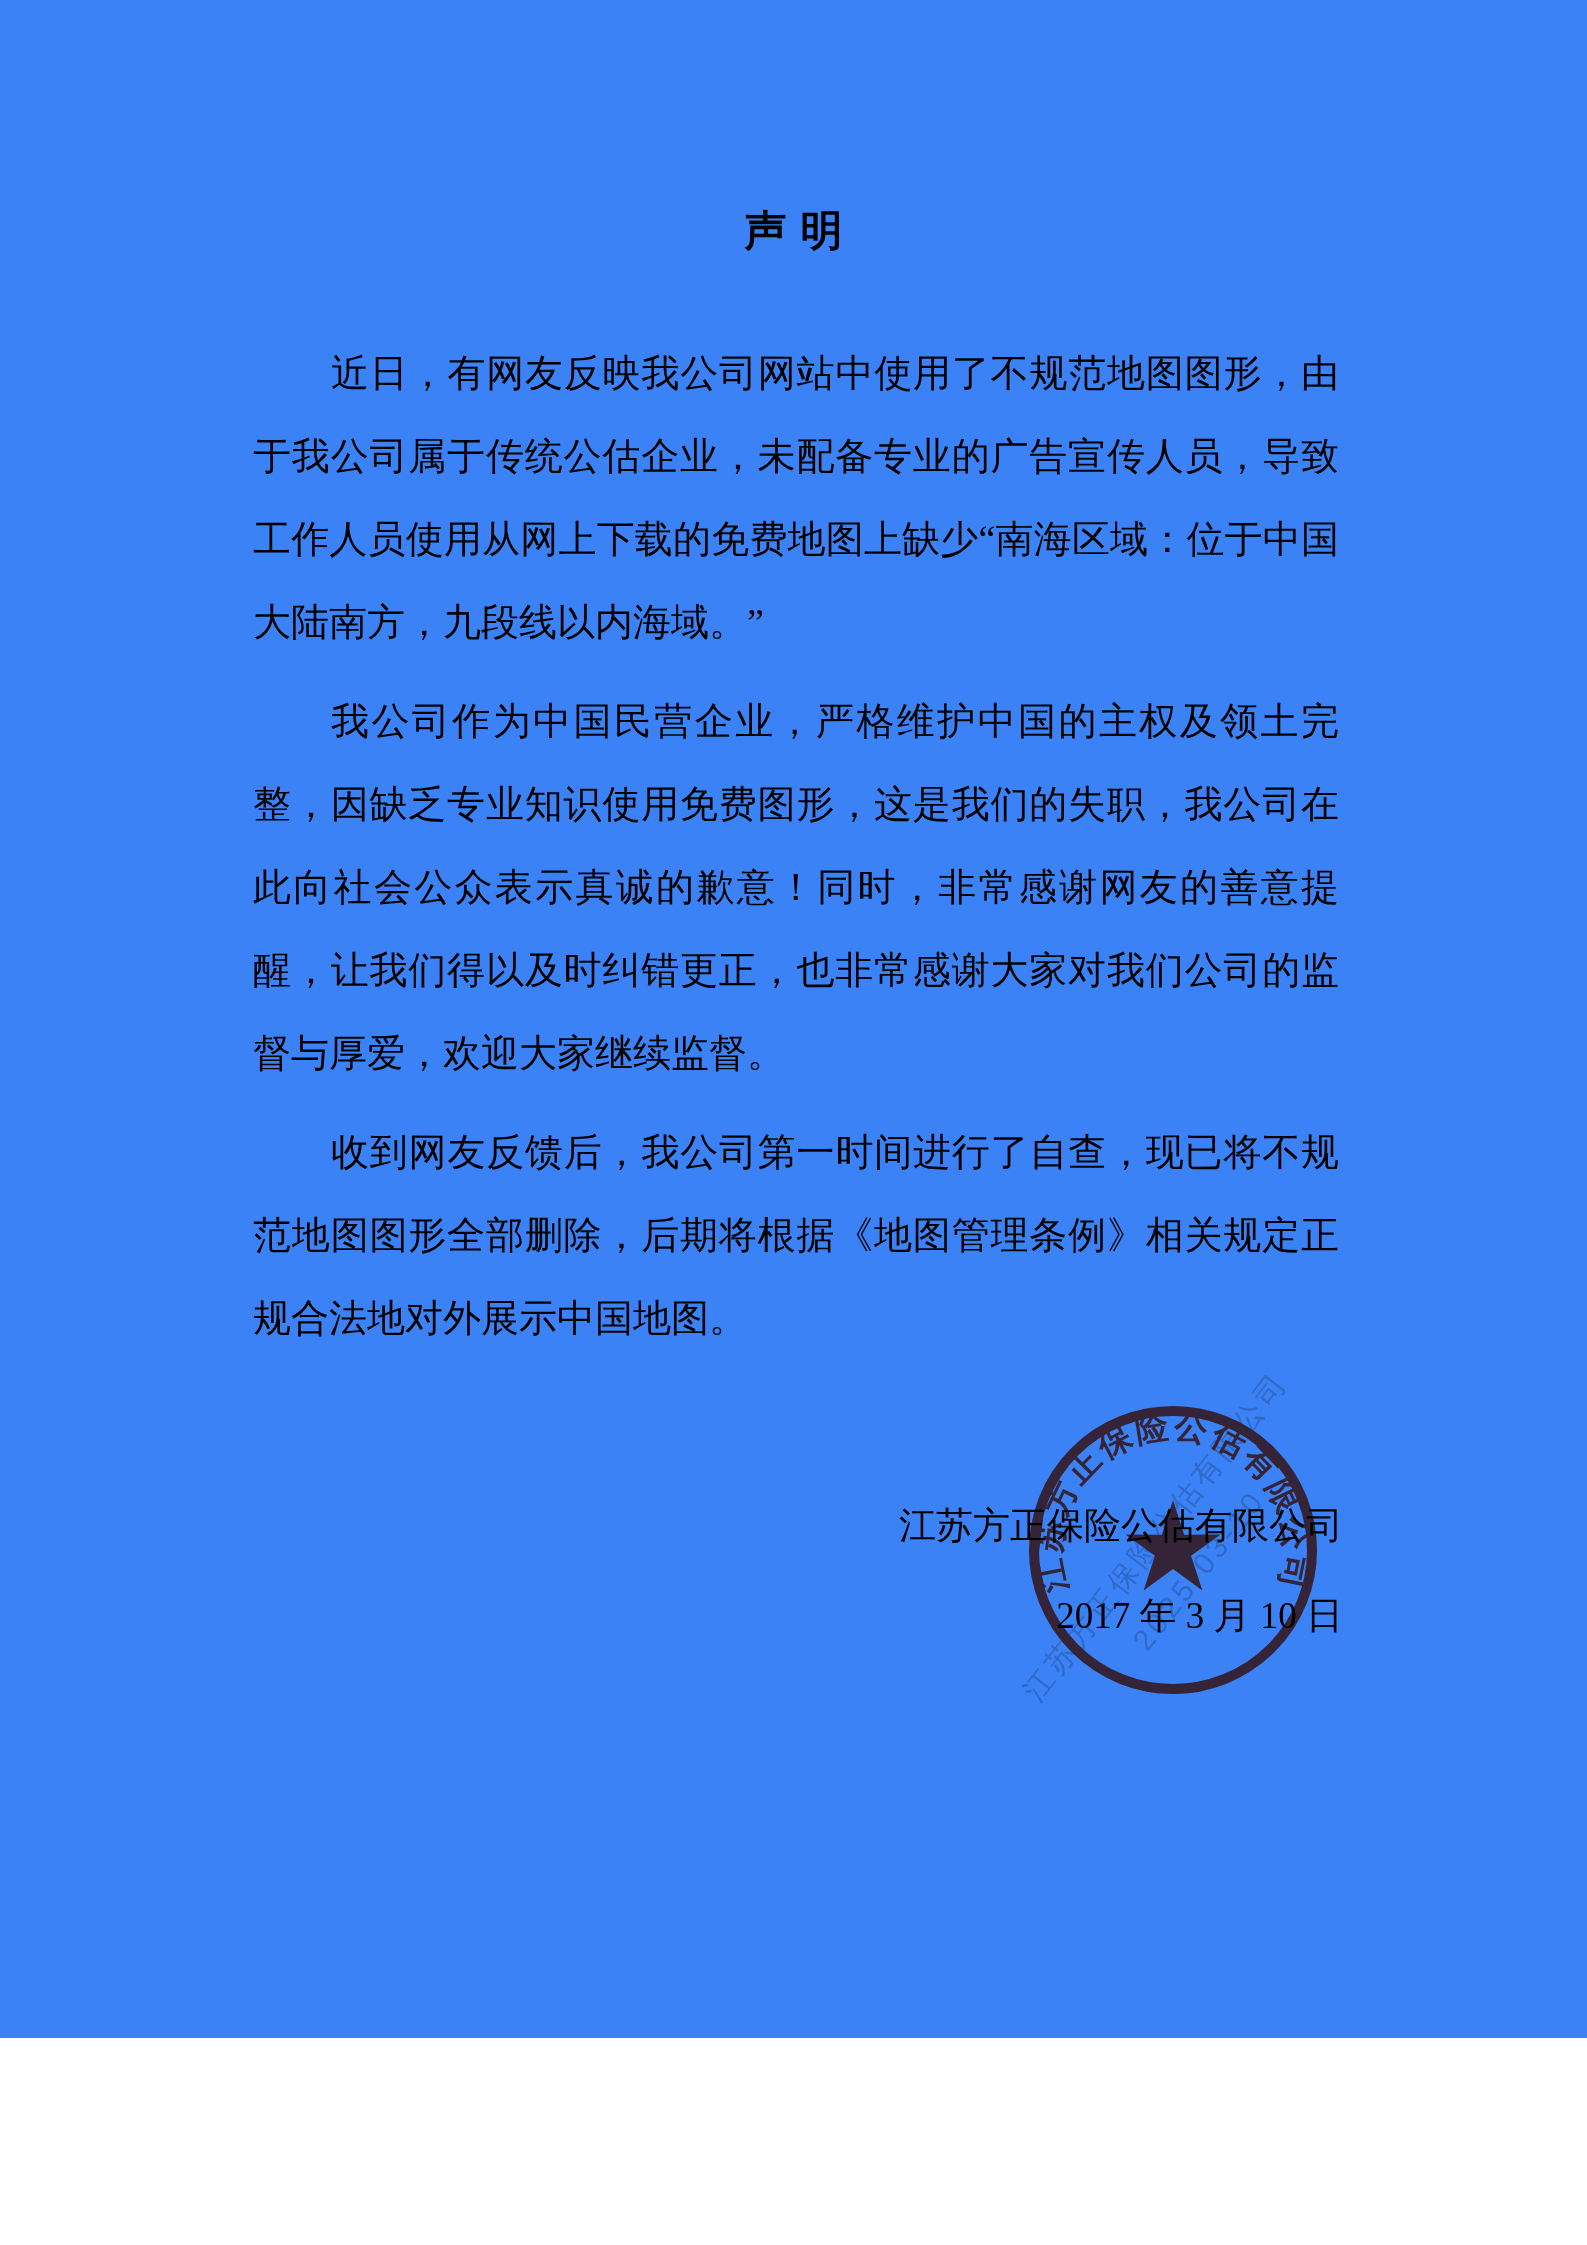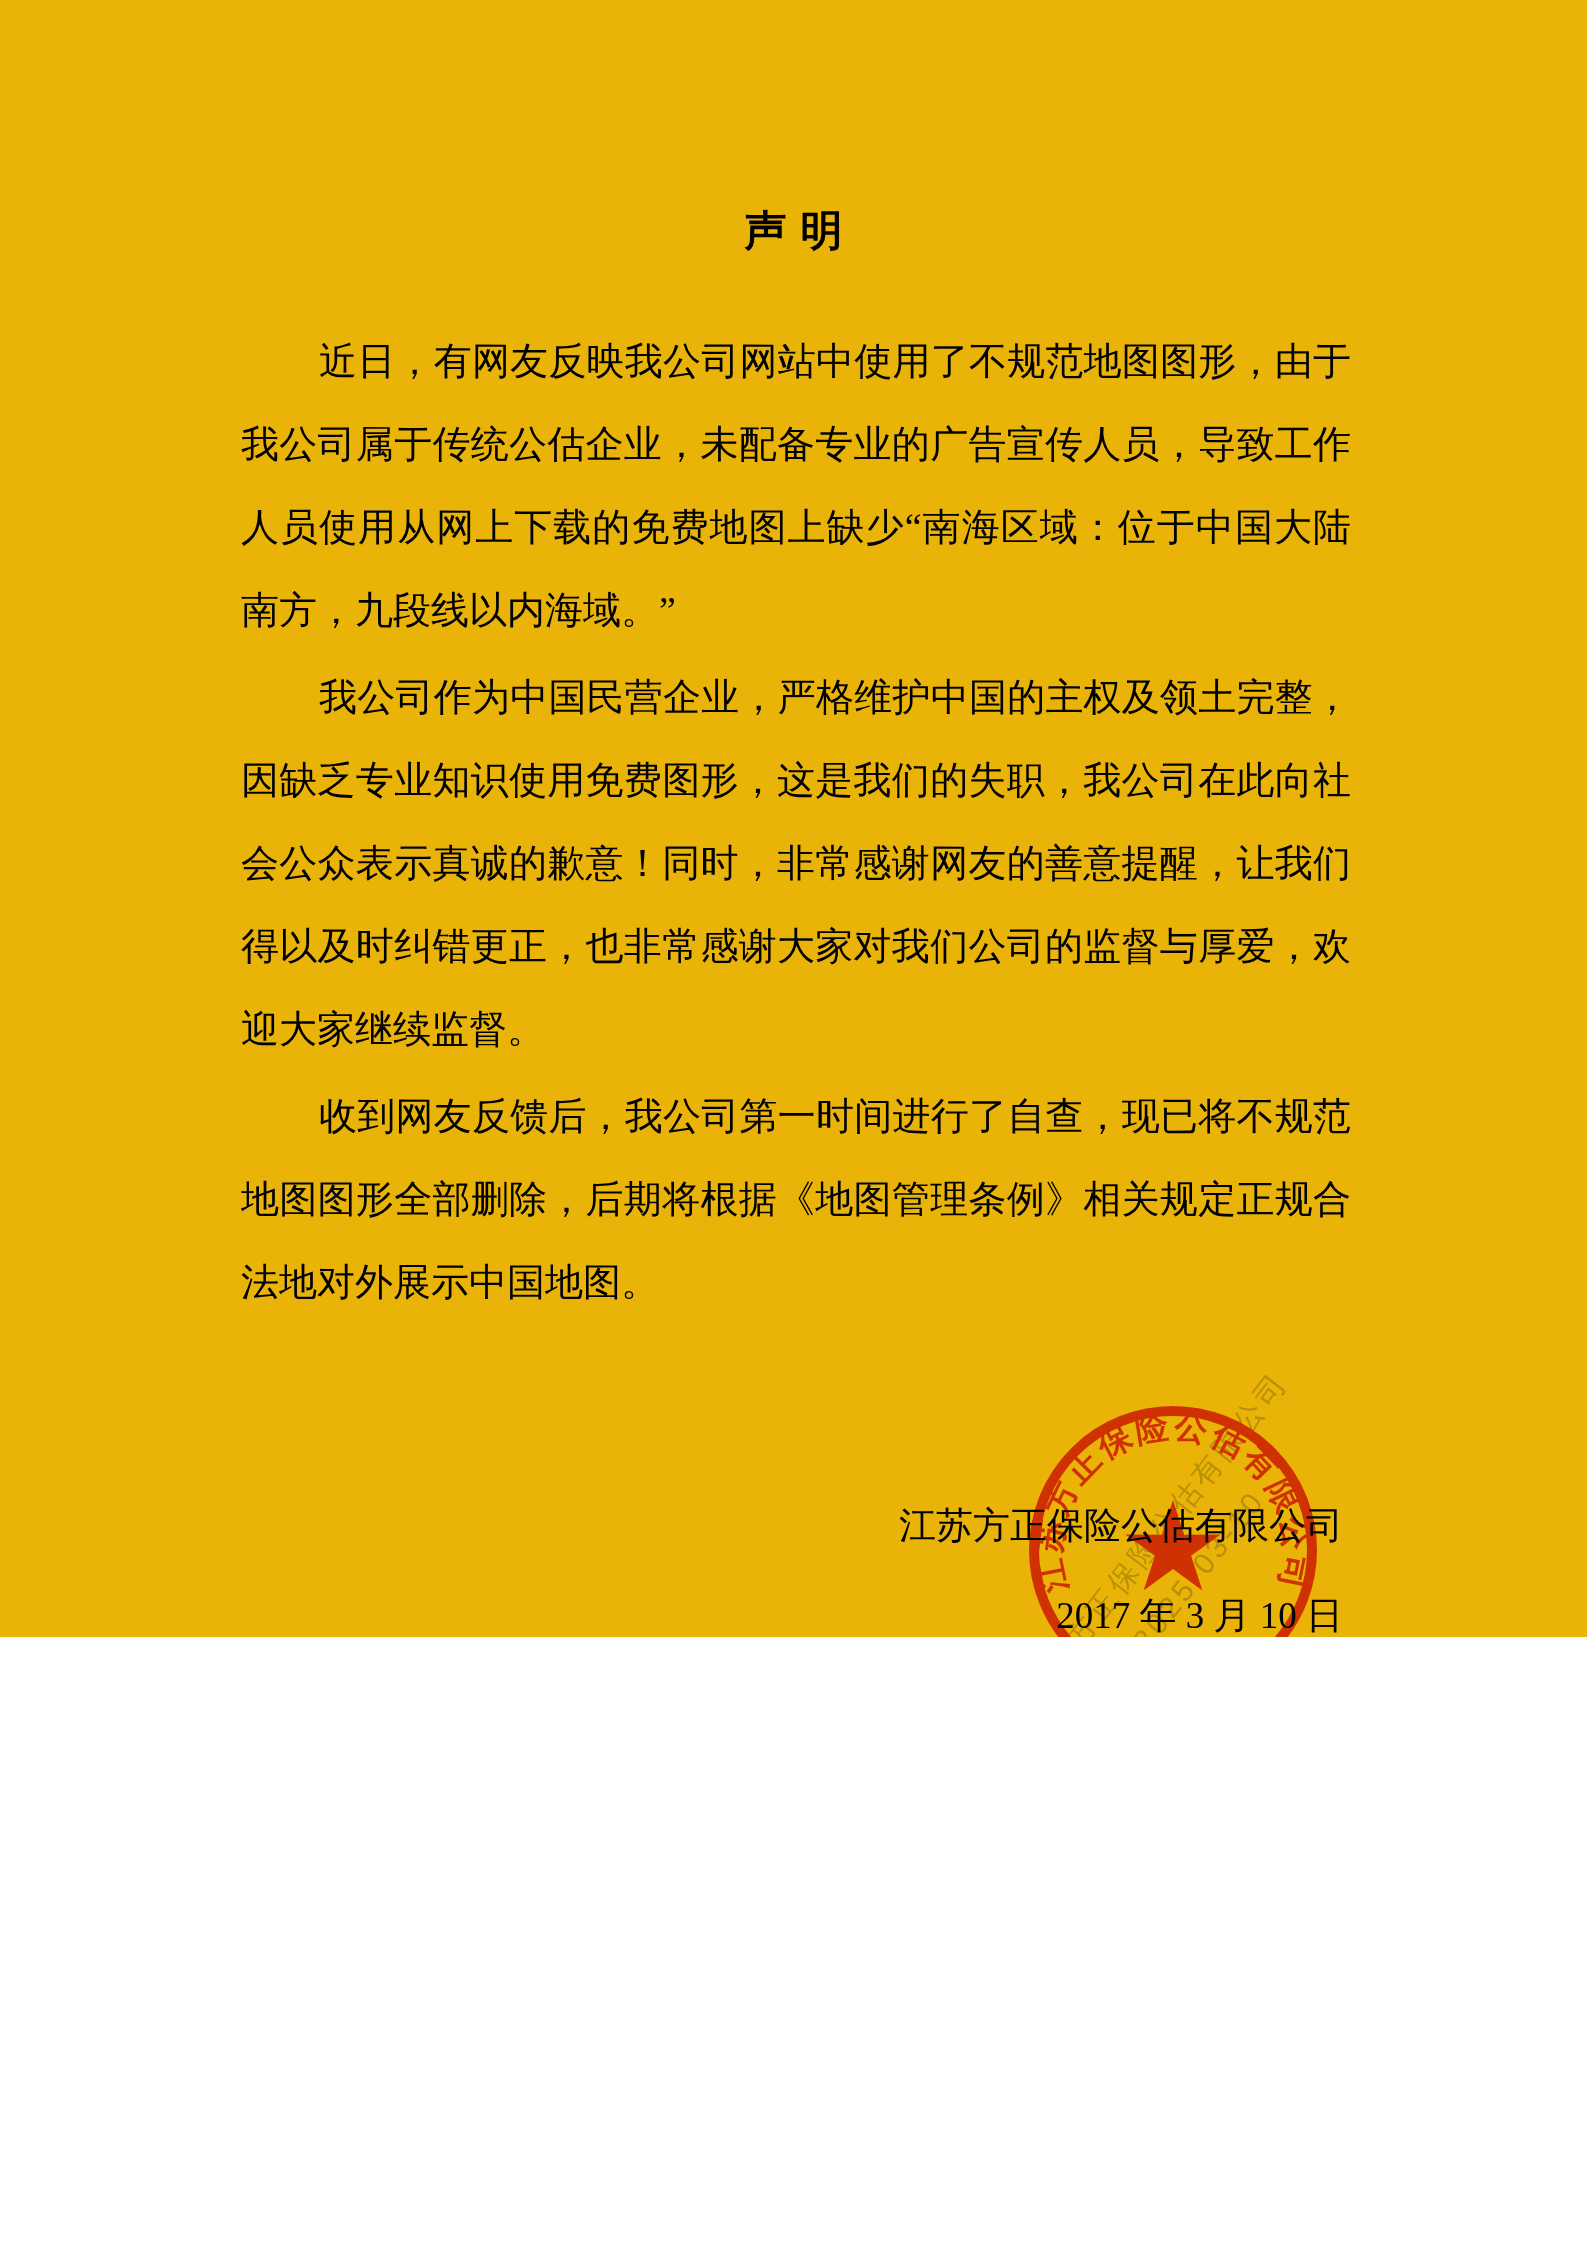--- a/index.html
+++ b/index.html
@@ -6,22 +6,22 @@
   body {
     width: 1587px;
     height: 2245px;
     background: #ffffff;
     font-family: "Liberation Serif", "DejaVu Serif", serif;
     color: #000000;
   }
   .page {
     position: relative;
     width: 1587px;
-    height: 1637px;
-    background: #eab308;
+    height: 2038px;
+    background: #3b82f6;
     overflow: hidden;
   }
   .doc-title {
     position: absolute;
     top: 203px;
     left: 0;
     width: 100%;
     text-align: center;
     font-size: 42px;
     font-weight: bold;
@@ -34,21 +34,21 @@
     left: 237px;
     top: 316px;
     width: 1118px;
     font-size: 38px;
     line-height: 83px;
     text-align: justify;
     text-justify: inter-ideograph;
     color: #000000;
   }
   .doc-body p {
-    margin: 4px;
+    margin: 16px;
     text-indent: 78px;
   }
   .sig-block {
     position: absolute;
     right: 244px;
     top: 1481px;
     text-align: right;
     font-size: 37px;
     line-height: 90px;
     color: #000000;

